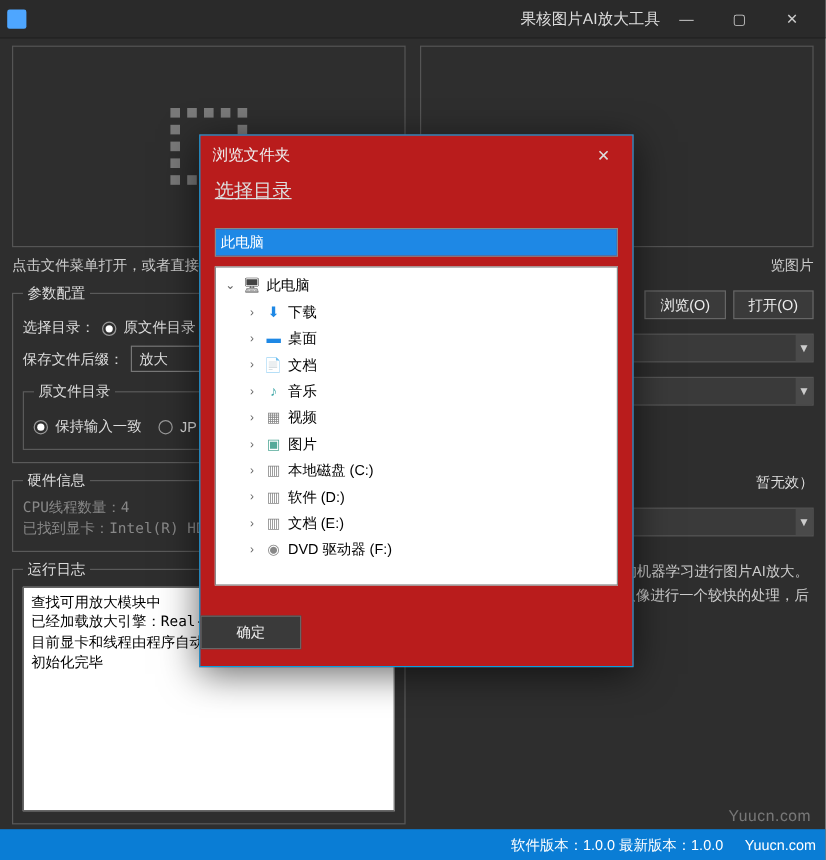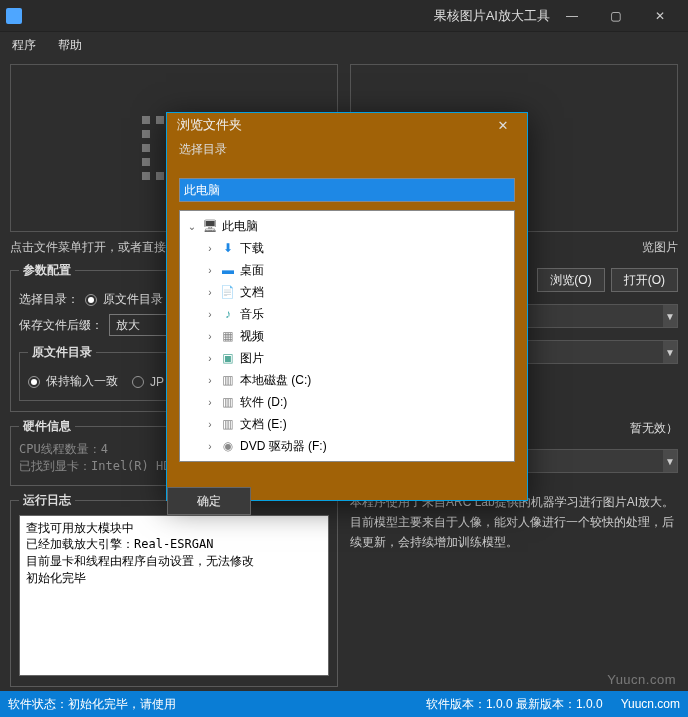--- a/index.html
+++ b/index.html
@@ -14,44 +14,44 @@
 .content { flex:1; padding:6px 10px 4px 10px; display:flex; flex-direction:column; gap:6px; overflow:hidden; }
 .previews { display:flex; gap:12px; }
 .preview-box { flex:1; height:168px; border:1px solid #555; display:flex; align-items:center; justify-content:center; position:relative; background:#2e2e2e;}
 .dotgrid { display:grid; grid-template-columns:repeat(5,8px); grid-template-rows:repeat(5,8px); gap:6px; }
 .dot { width:8px; height:8px; background:#7a7a7a; visibility:hidden;}
 .dot.on { visibility:visible; }
 .hint { font-size:12px; color:#ccc; line-height:1.5; }
 .cols { display:flex; gap:12px; }
 .col { flex:1; display:flex; flex-direction:column; gap:6px; }
 fieldset { border:1px solid #5a5a5a; padding:6px 8px 10px 8px; font-size:12px; position:relative; }
-legend { padding:0 4px; font-size:12px; color:#ddd;font-weight:bold; }
+legend { padding:0 4px; font-size:12px; color:#ddd; }
 .row { display:flex; align-items:center; gap:6px; margin-top:6px; font-size:12px;}
 .lbl { font-size:12px; color:#ddd; }
 .radio { width:12px; height:12px; border:1px solid #999; border-radius:50%; display:inline-flex; align-items:center; justify-content:center; }
 .radio.sel::after { content:""; width:6px; height:6px; background:#fff; border-radius:50%; }
 .txt-in { background:#2e2e2e; border:1px solid #777; color:#ddd; font-size:12px; padding:2px 6px; height:22px; }
 .btn { background:#3a3a3a; border:1px solid #666; color:#eee; font-size:12px; padding:3px 12px; height:24px; display:flex; align-items:center; }
 .select { background:#3a3a3a; border:1px solid #555; color:#ddd; font-size:12px; padding:2px 6px; height:24px; flex:1; display:flex; align-items:center; justify-content:space-between; }
 .select .arr { width:14px; text-align:center; color:#ccc; font-size:10px; background:#4a4a4a; margin:-2px -6px -2px 4px; align-self:stretch; display:flex; align-items:center; justify-content:center;}
 .hw { font-size:12px; font-family:Consolas,monospace; color:#888; line-height:1.4; }
 .log { background:#fff; color:#000; border:1px solid #666; font-size:12px; padding:4px 6px; line-height:1.4; flex:1; overflow:hidden; white-space:pre-line; font-family:SimSun,monospace;}
 .desc { font-size:12px; color:#ccc; line-height:1.7; }
 .statusbar { height:26px; background:#0a7dd5; color:#fff; display:flex; align-items:center; font-size:12px; padding:0 8px; gap:18px; }
 .statusbar .sp { flex:1; }
 .watermark { position:absolute; right:12px; bottom:30px; font-size:13px; color:rgba(255,255,255,0.35); font-family:Arial; letter-spacing:0.5px;}
 
 
 .dialog-backdrop { position:absolute; inset:0; }
-.dialog { position:absolute; left:166px; top:112px; width:362px; height:389px; background:#a16207; border:1px solid #07a0e0; display:flex; flex-direction:column; box-shadow:0 6px 30px rgba(0,0,0,0.6);}
+.dialog { position:absolute; left:166px; top:112px; width:362px; height:444px; background:#b91c1c; border:1px solid #07a0e0; display:flex; flex-direction:column; box-shadow:0 6px 30px rgba(0,0,0,0.6);}
 .dlg-titlebar { height:32px; display:flex; align-items:center; padding:0 10px; color:#eee; font-size:13px;}
 .dlg-titlebar .sp { flex:1; }
 .dlg-close { width:28px; height:24px; display:flex; align-items:center; justify-content:center; font-size:13px; color:#ddd;}
 .dlg-body { padding:4px 12px 0 12px; display:flex; flex-direction:column; gap:8px; flex:1; }
-.dlg-label { font-size:12px; color:#ddd; }
+.dlg-label { font-size:16px; color:#ddd;text-decoration:underline; }
 .dlg-path { height:24px; background:#fff; border:1px solid #888; }
 .dlg-path-in { width:100%; height:100%; border:none; outline:none; font-size:12px; padding:2px 4px; background:#1e88e5; color:#fff; }
 .tree-box { flex:1; background:#fff; border:1px solid #888; color:#000; font-size:12px; overflow:auto; padding:4px 0;}
 .tnode { display:flex; align-items:center; height:22px; gap:4px; padding-left:6px;}
 .twist { width:12px; text-align:center; color:#666; font-size:10px; }
 .ticon { width:16px; height:16px; display:flex; align-items:center; justify-content:center; font-size:12px; }
 .tlabel { font-size:12px; }
 .ind1 { padding-left:24px; }
 .dlg-footer { display:flex; justify-content:flex-start; gap:12px; padding:10px 12px 14px 0;margin-top:15px;}
 .dlg-btn { width:84px; height:28px; background:#3a3a3a; border:1px solid #666; color:#eee; font-size:12px; display:flex; align-items:center; justify-content:center;}
@@ -62,24 +62,20 @@
 <body>
 
 <div class="win">
   <div class="titlebar">
     <div class="titlebar-icon"></div>
     <div class="titlebar-title">果核图片AI放大工具</div>
     <div class="win-btn">—</div>
     <div class="win-btn">▢</div>
     <div class="win-btn">✕</div>
   </div>
-  <div class="menubar">
-    <div class="menu-item">程序</div>
-    <div class="menu-item">帮助</div>
-  </div>
 
   <div class="content">
     <div class="previews">
       <div class="preview-box">
         <div class="dotgrid">
           <span class="dot on"></span>
             <span class="dot on"></span>
             <span class="dot on"></span>
             <span class="dot on"></span>
             <span class="dot on"></span>
@@ -184,21 +180,20 @@
 初始化完毕</div>
         </fieldset>
       </div>
       <div class="col">
         <div class="desc">本程序使用了来自ARC Lab提供的机器学习进行图片AI放大。目前模型主要来自于人像，能对人像进行一个较快的处理，后续更新，会持续增加训练模型。</div>
       </div>
     </div>
   </div>
 
   <div class="statusbar">
-    <span>软件状态：初始化完毕，请使用</span>
     <span class="sp"></span>
     <span>软件版本：1.0.0 最新版本：1.0.0</span>
     <span>Yuucn.com</span>
   </div>
 
   <div class="watermark">Yuucn.com</div>
 </div>
 
 <div class="dialog-backdrop">
   <div class="dialog">

